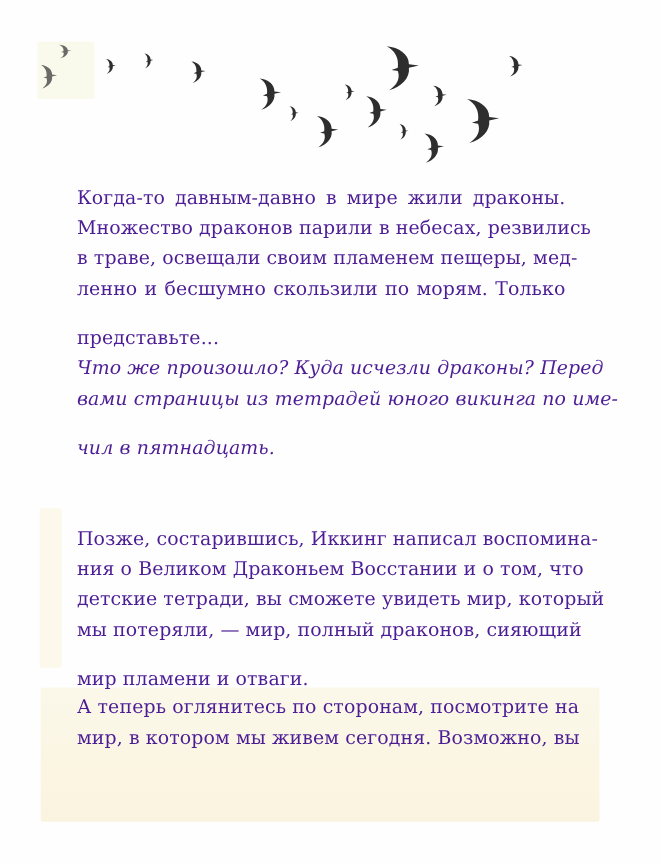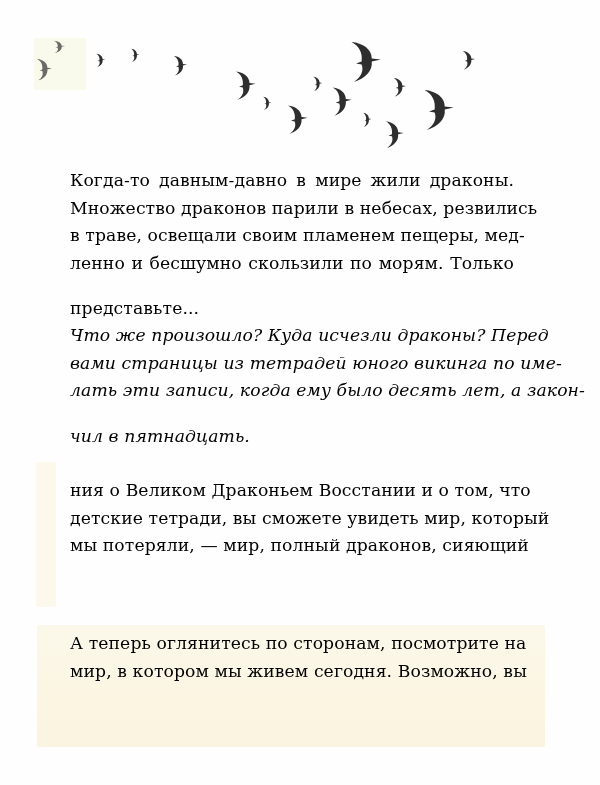--- a/index.html
+++ b/index.html
@@ -46,21 +46,21 @@
     }
     .dragon {
       position: absolute;
     }
     .dragon svg { display: block; width: 100%; height: 100%; }
     .dragon.faded svg path { fill: #6a6a66; }
     .text-block {
       position: absolute;
       left: 70px;
       width: 444px;
-      color: #000000;
+      color: #4c1d95;
       font-size: 17.2px;
       line-height: 27.6px;
       text-align: justify;
       letter-spacing: 0.1px;
       margin: 0;
     }
     .text-block .line {
       display: block;
       text-align: justify;
       text-align-last: justify;
@@ -171,27 +171,28 @@
     <span class="line">Когда-то давным-давно в мире жили драконы.</span>
     <span class="line">Множество драконов парили в небесах, резвились</span>
     <span class="line">в траве, освещали своим пламенем пещеры, мед-</span>
     <span class="line">ленно и бесшумно скользили по морям. Только</span>
     <span class="line last">представьте...</span>
   </div>
 
   <div class="text-block" id="p2">
     <span class="line">Что же произошло? Куда исчезли драконы? Перед</span>
     <span class="line">вами страницы из тетрадей юного викинга по име-</span>
-    <span class="line">лать эти записи, когда ему было десять лет, а закон-</span>
     <span class="line last">чил в пятнадцать.</span>
   </div>
 
   <div class="text-block" id="p3">
+    <span class="line">Позже, состарившись, Иккинг написал воспомина-</span>
     <span class="line">ния о Великом Драконьем Восстании и о том, что</span>
     <span class="line">детские тетради, вы сможете увидеть мир, который</span>
     <span class="line">мы потеряли, — мир, полный драконов, сияющий</span>
+    <span class="line last">мир пламени и отваги.</span>
   </div>
 
   <div class="text-block" id="p4">
     <span class="line">А теперь оглянитесь по сторонам, посмотрите на</span>
     <span class="line">мир, в котором мы живем сегодня. Возможно, вы</span>
   </div>
 </div>
 
 </body></html>

